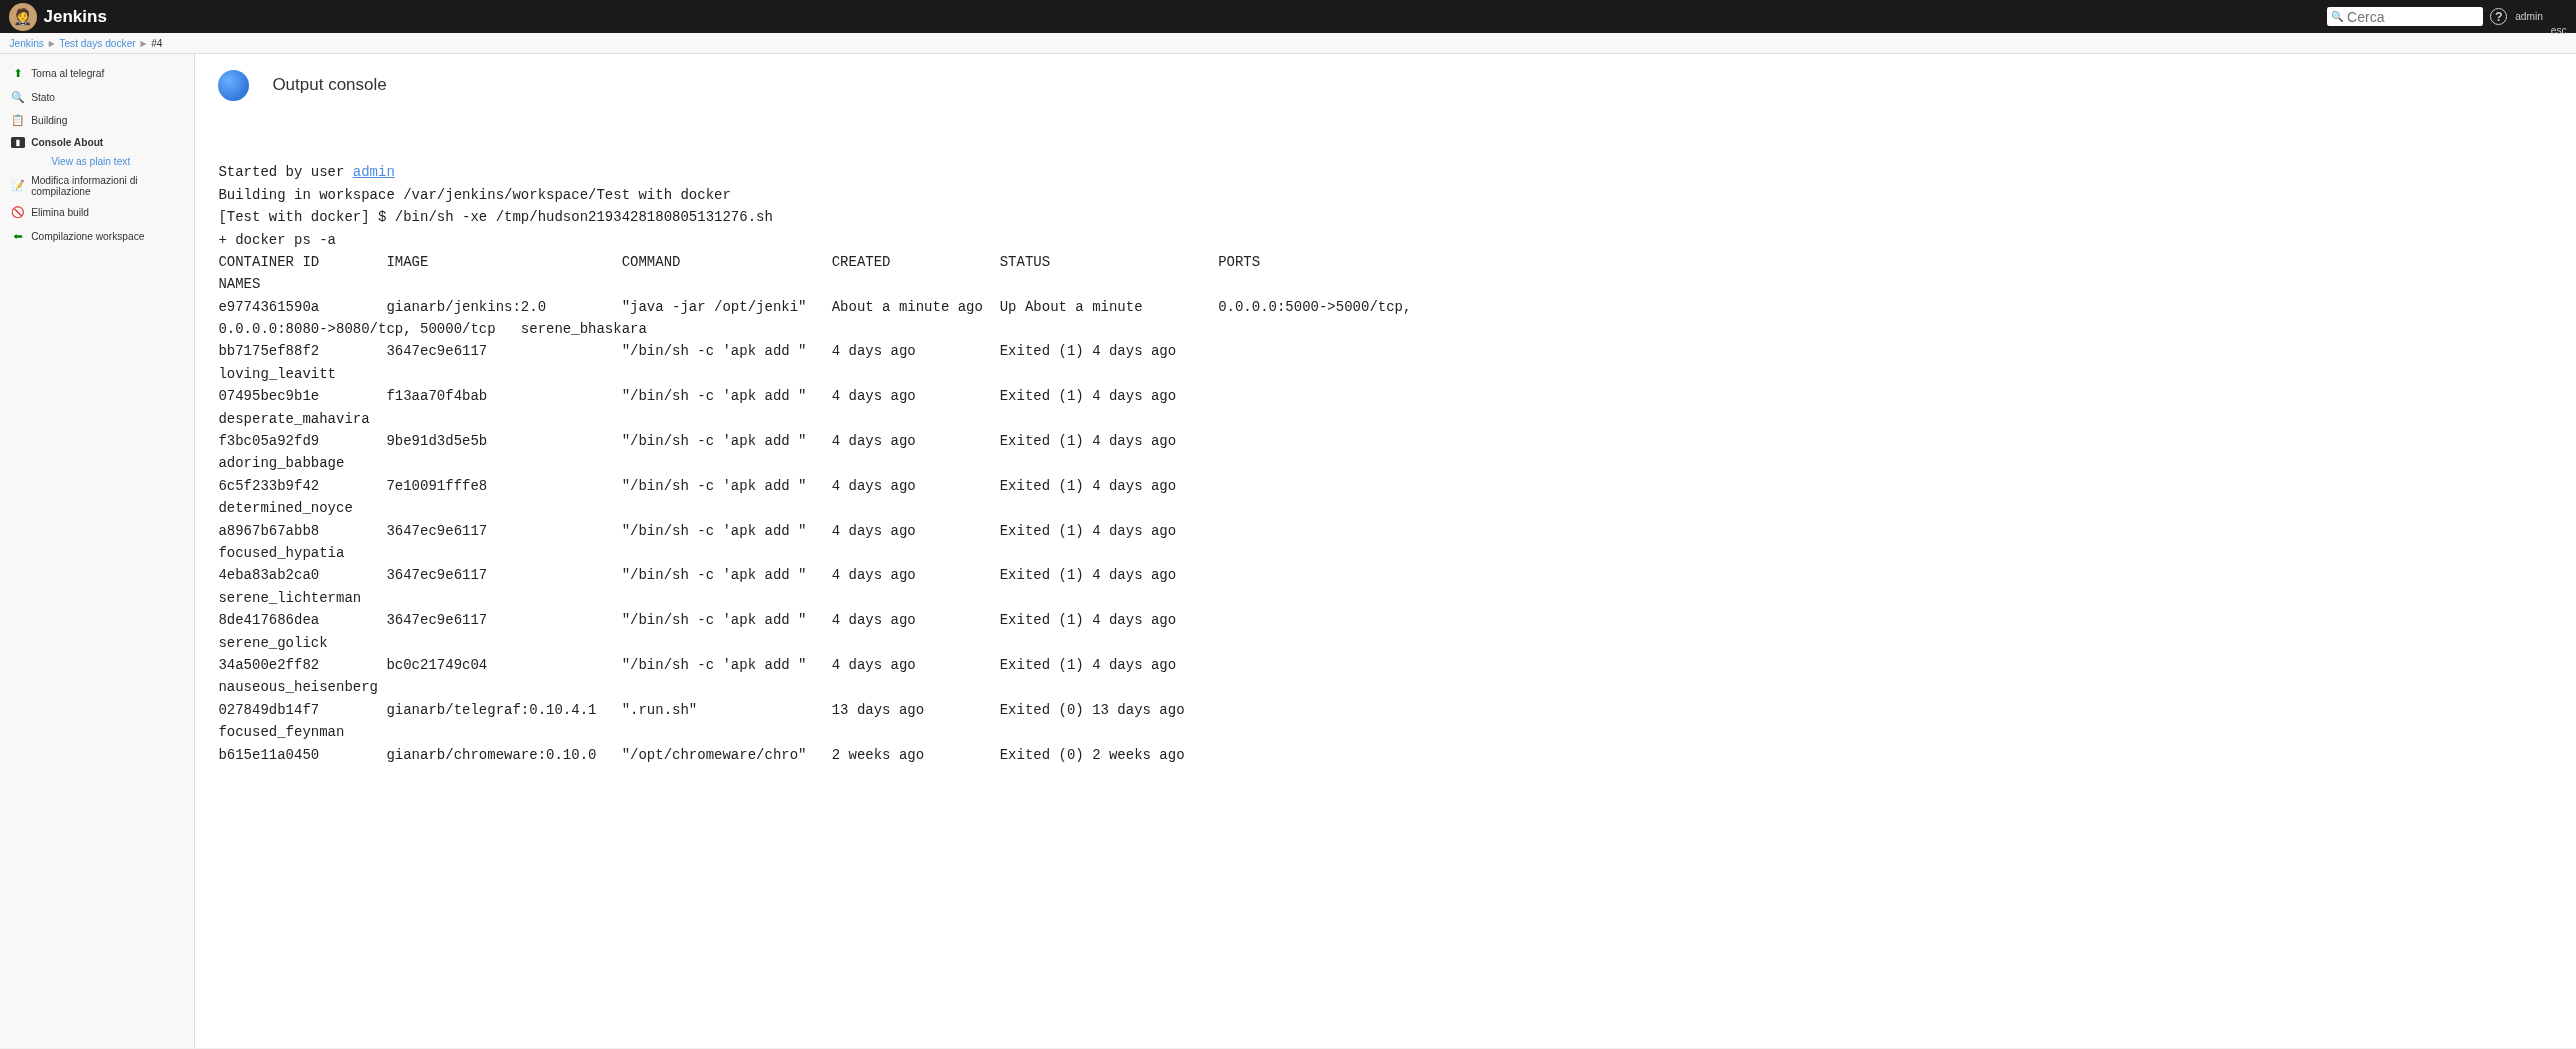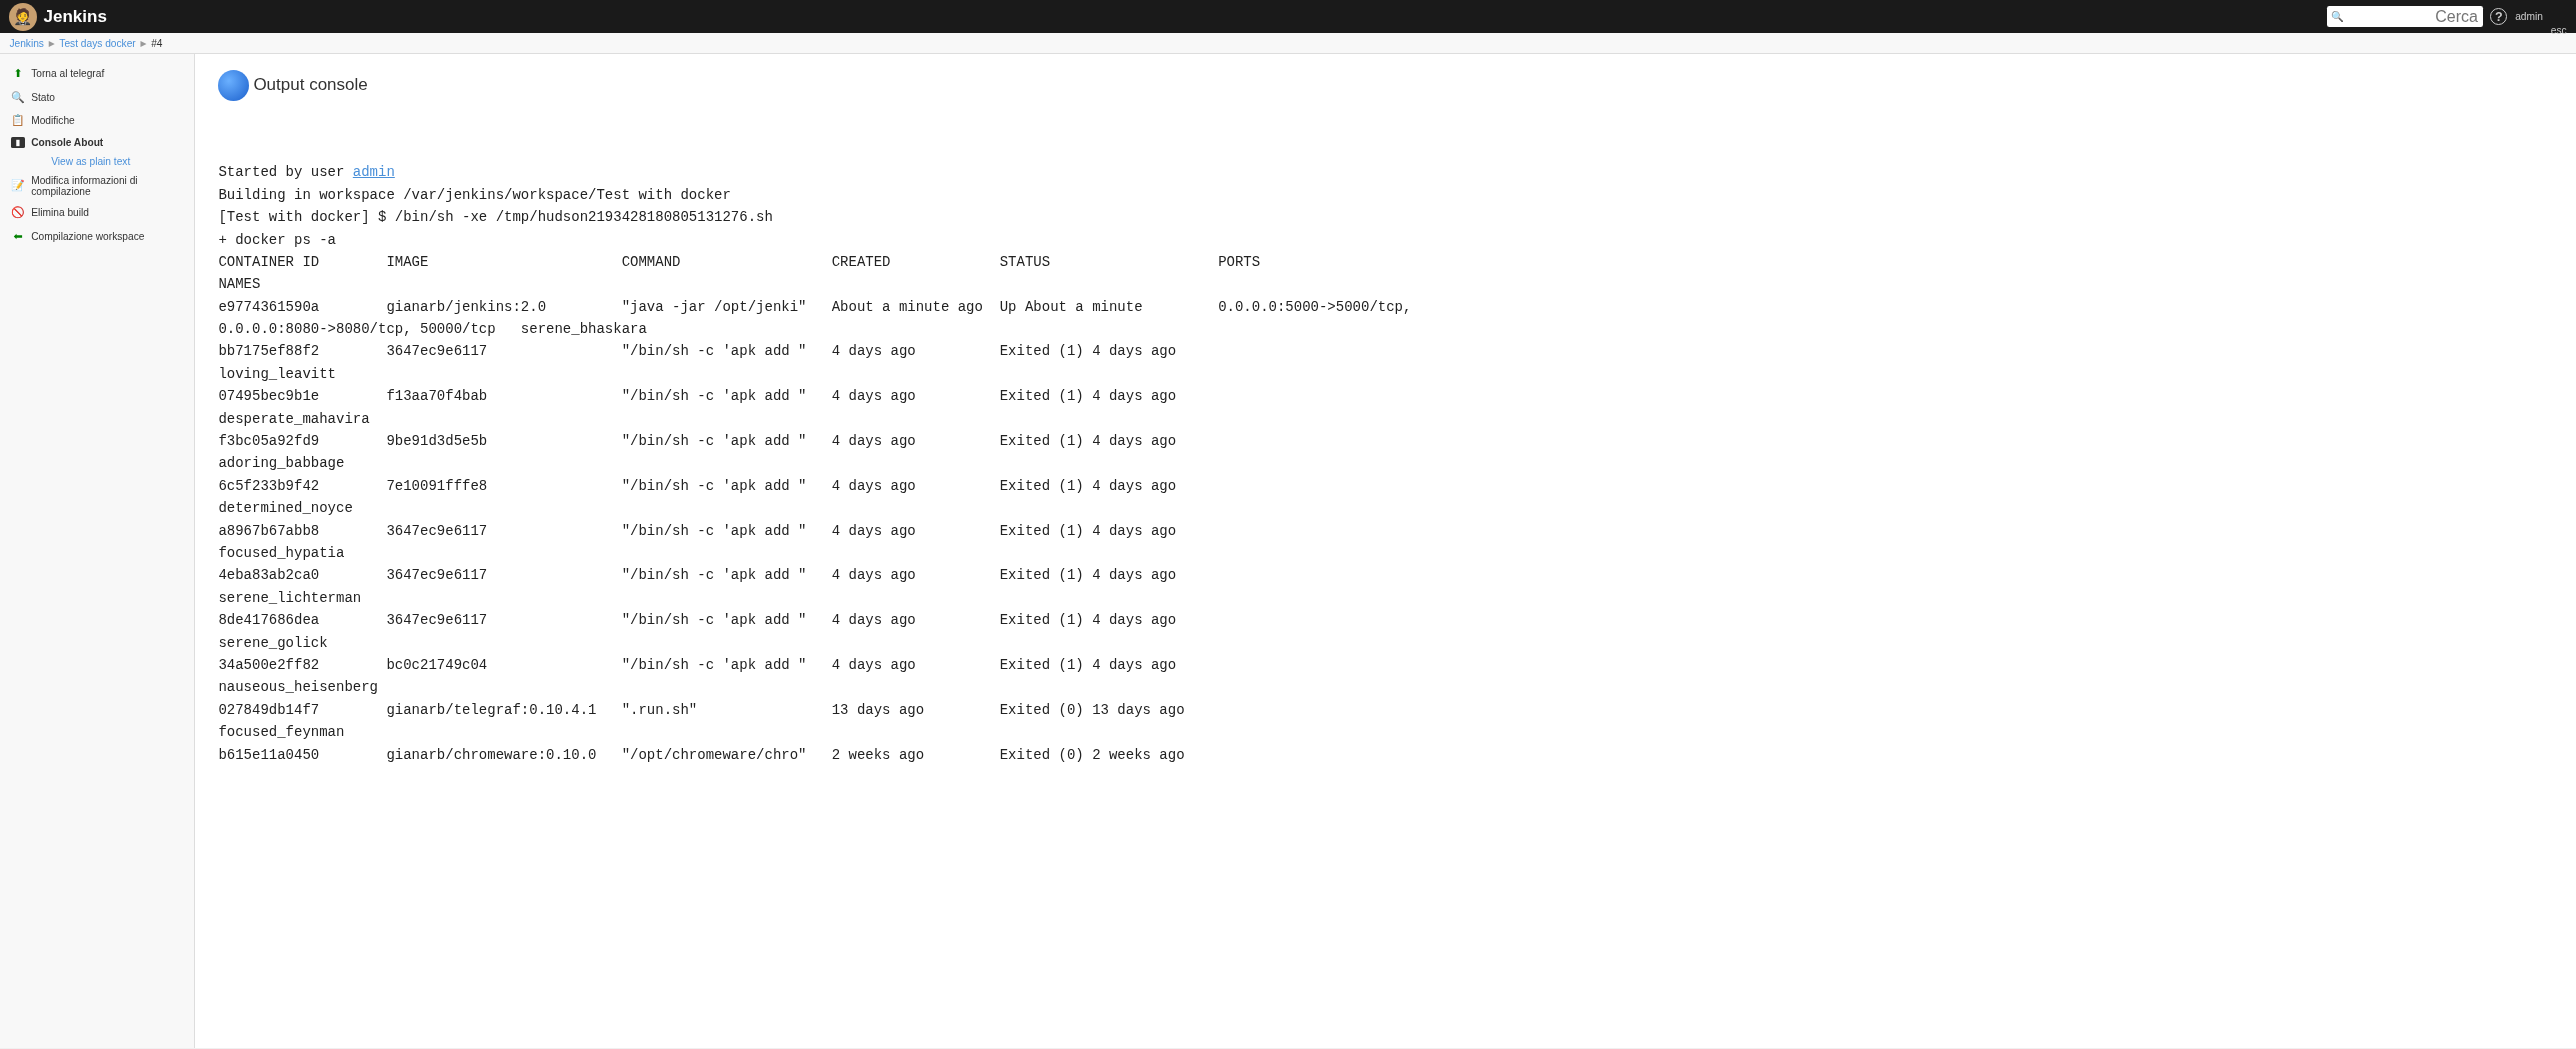--- a/index.html
+++ b/index.html
@@ -40,24 +40,23 @@
       align-items: center;
       background: white;
       border-radius: 2.3px;
       padding: 1.6px 4.7px;
       width: 156px;
       gap: 3.1px;
     }
     #header-search input {
       border: none;
       outline: none;
-      font-size: 16px;
+      font-size: 14px;
       width: 100%;
       color: #888;
-      text-align: right;
     }
     #header-help {
       color: #ccc;
       font-size: 12.5px;
       width: 17px;
       height: 17px;
       border: 1.6px solid #ccc;
       border-radius: 50%;
       display: flex;
       align-items: center;
@@ -135,21 +134,21 @@
 
     
     #main {
       flex: 1;
       padding: 15.6px 23.4px;
       background: white;
     }
     #page-header {
       display: flex;
       align-items: center;
-      gap: 4px;
+      gap: 23px;
       margin-bottom: 15.6px;
     }
     #page-icon {
       width: 31px;
       height: 31px;
       border-radius: 50%;
       background: radial-gradient(circle at 35% 35%, #6ab0ff, #1a5fcc);
       flex-shrink: 0;
     }
     #page-title {
@@ -204,21 +203,21 @@
       <span>Torna al telegraf</span>
     </div>
 
     <div class="sidebar-item">
       <span class="sidebar-icon">🔍</span>
       <span>Stato</span>
     </div>
 
     <div class="sidebar-item">
       <span class="sidebar-icon">📋</span>
-      <span>Modifiche</span>
+      <span>Building</span>
     </div>
 
     <div class="sidebar-item active">
       <span class="sidebar-icon" style="background:#333;color:white;border-radius:1.6px;width:14px;height:11px;font-size:7.8px;display:flex;align-items:center;justify-content:center;">▮</span>
       <span>Console About</span>
     </div>
 
     <div class="sidebar-sub">
       <span style="width:14px;display:inline-block;"></span>
       <span style="color:#4a90d9;">View as plain text</span>

